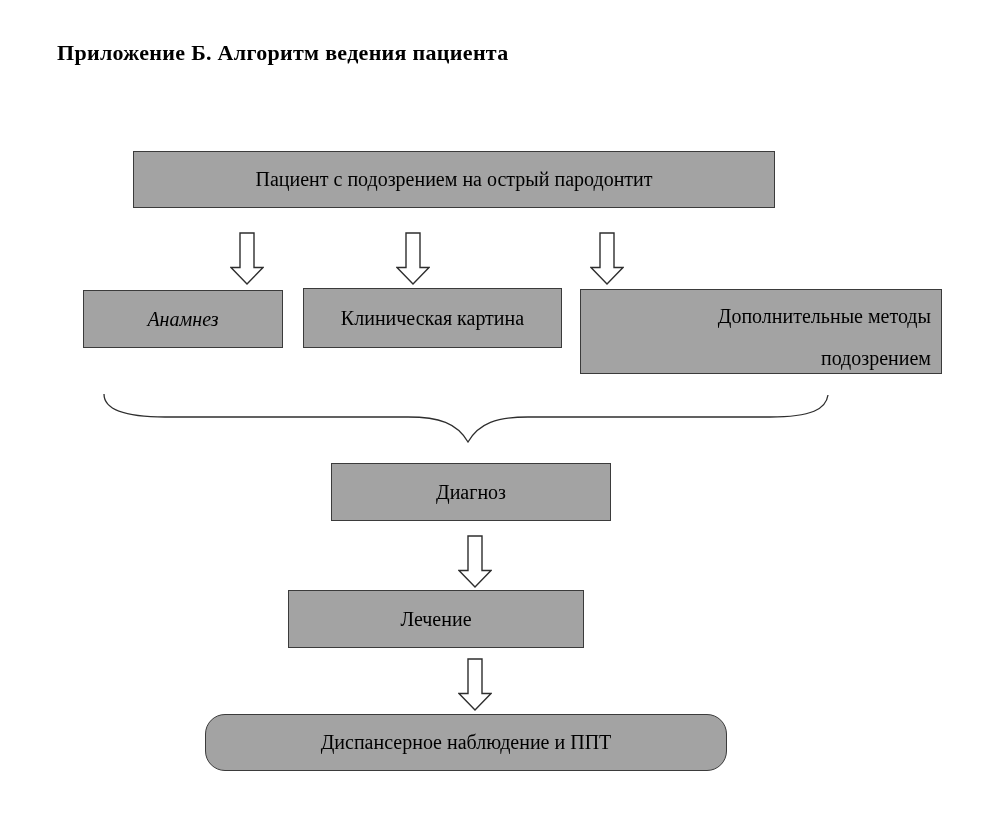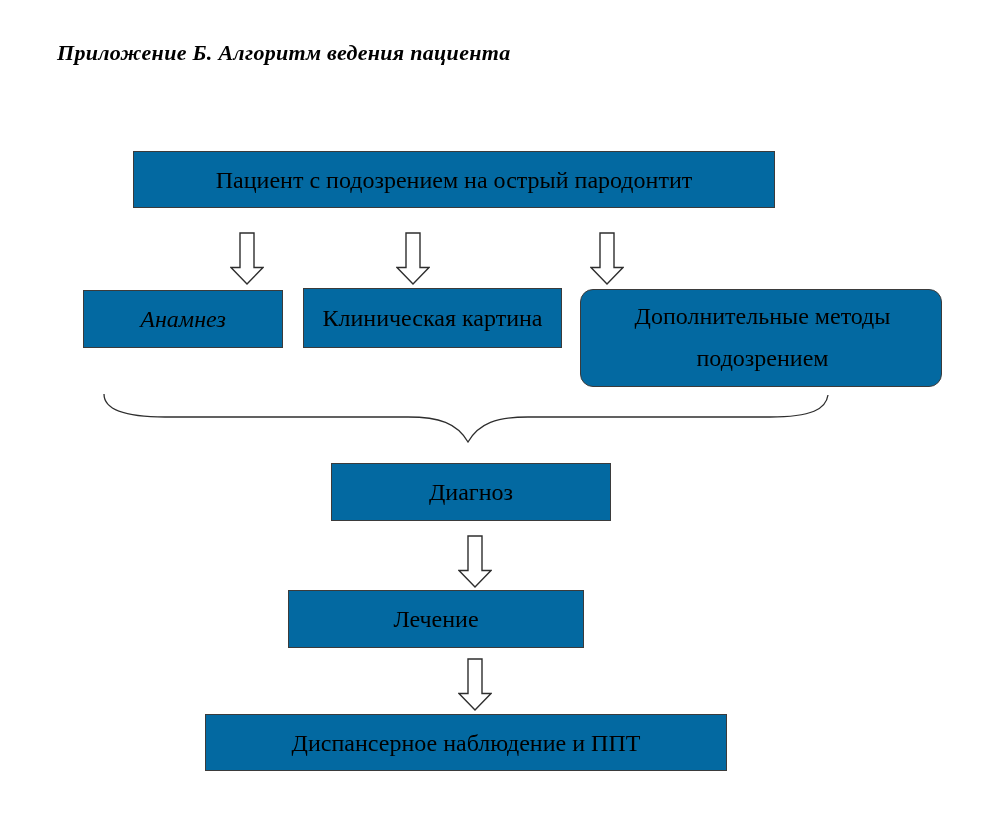--- a/index.html
+++ b/index.html
@@ -17,48 +17,46 @@
     overflow: hidden;
   }
   .page-title {
     position: absolute;
     left: 57px;
     top: 40px;
     font-size: 22px;
     font-weight: bold;
     letter-spacing: 0.3px;
     white-space: nowrap;
-    font-style: italic;
   }
   .node {
     position: absolute;
-    background: #0369a1;
+    background: #a3a3a3;
     border: 1.5px solid #3b3b3b;
     box-sizing: border-box;
     display: flex;
     align-items: center;
     justify-content: center;
     text-align: center;
-    font-size: 24px;
+    font-size: 20px;
     line-height: 1.25;
   }
   .node-patient   { left: 133px; top: 151px; width: 642px; height: 57px; }
   .node-anamnesis { left: 83px;  top: 290px; width: 200px; height: 58px; font-style: italic; }
   .node-clinical  { left: 303px; top: 288px; width: 259px; height: 60px; font-family: Liberation Serif, serif; }
   .node-additional{
-    left: 580px; top: 289px; width: 362px; height: 98px;
+    left: 580px; top: 289px; width: 362px; height: 85px;
     display: block;
-    text-align: center;
+    text-align: right;
     padding: 5px 10px 0 13px;
-    border-radius: 13px;
   }
   .node-additional .line { display: block; line-height: 42px; }
   .node-diagnosis { left: 331px; top: 463px; width: 280px; height: 58px; }
   .node-treatment { left: 288px; top: 590px; width: 296px; height: 58px; }
-  .node-followup  { left: 205px; top: 714px; width: 522px; height: 57px; }
+  .node-followup  { left: 205px; top: 714px; width: 522px; height: 57px; border-radius: 20px; }
   .flow-arrow {
     position: absolute;
     width: 34px;
     height: 53px;
   }
   .arrow-1 { left: 230px; top: 232px; }
   .arrow-2 { left: 396px; top: 232px; }
   .arrow-3 { left: 590px; top: 232px; }
   .arrow-4 { left: 458px; top: 535px; }
   .arrow-5 { left: 458px; top: 658px; }

